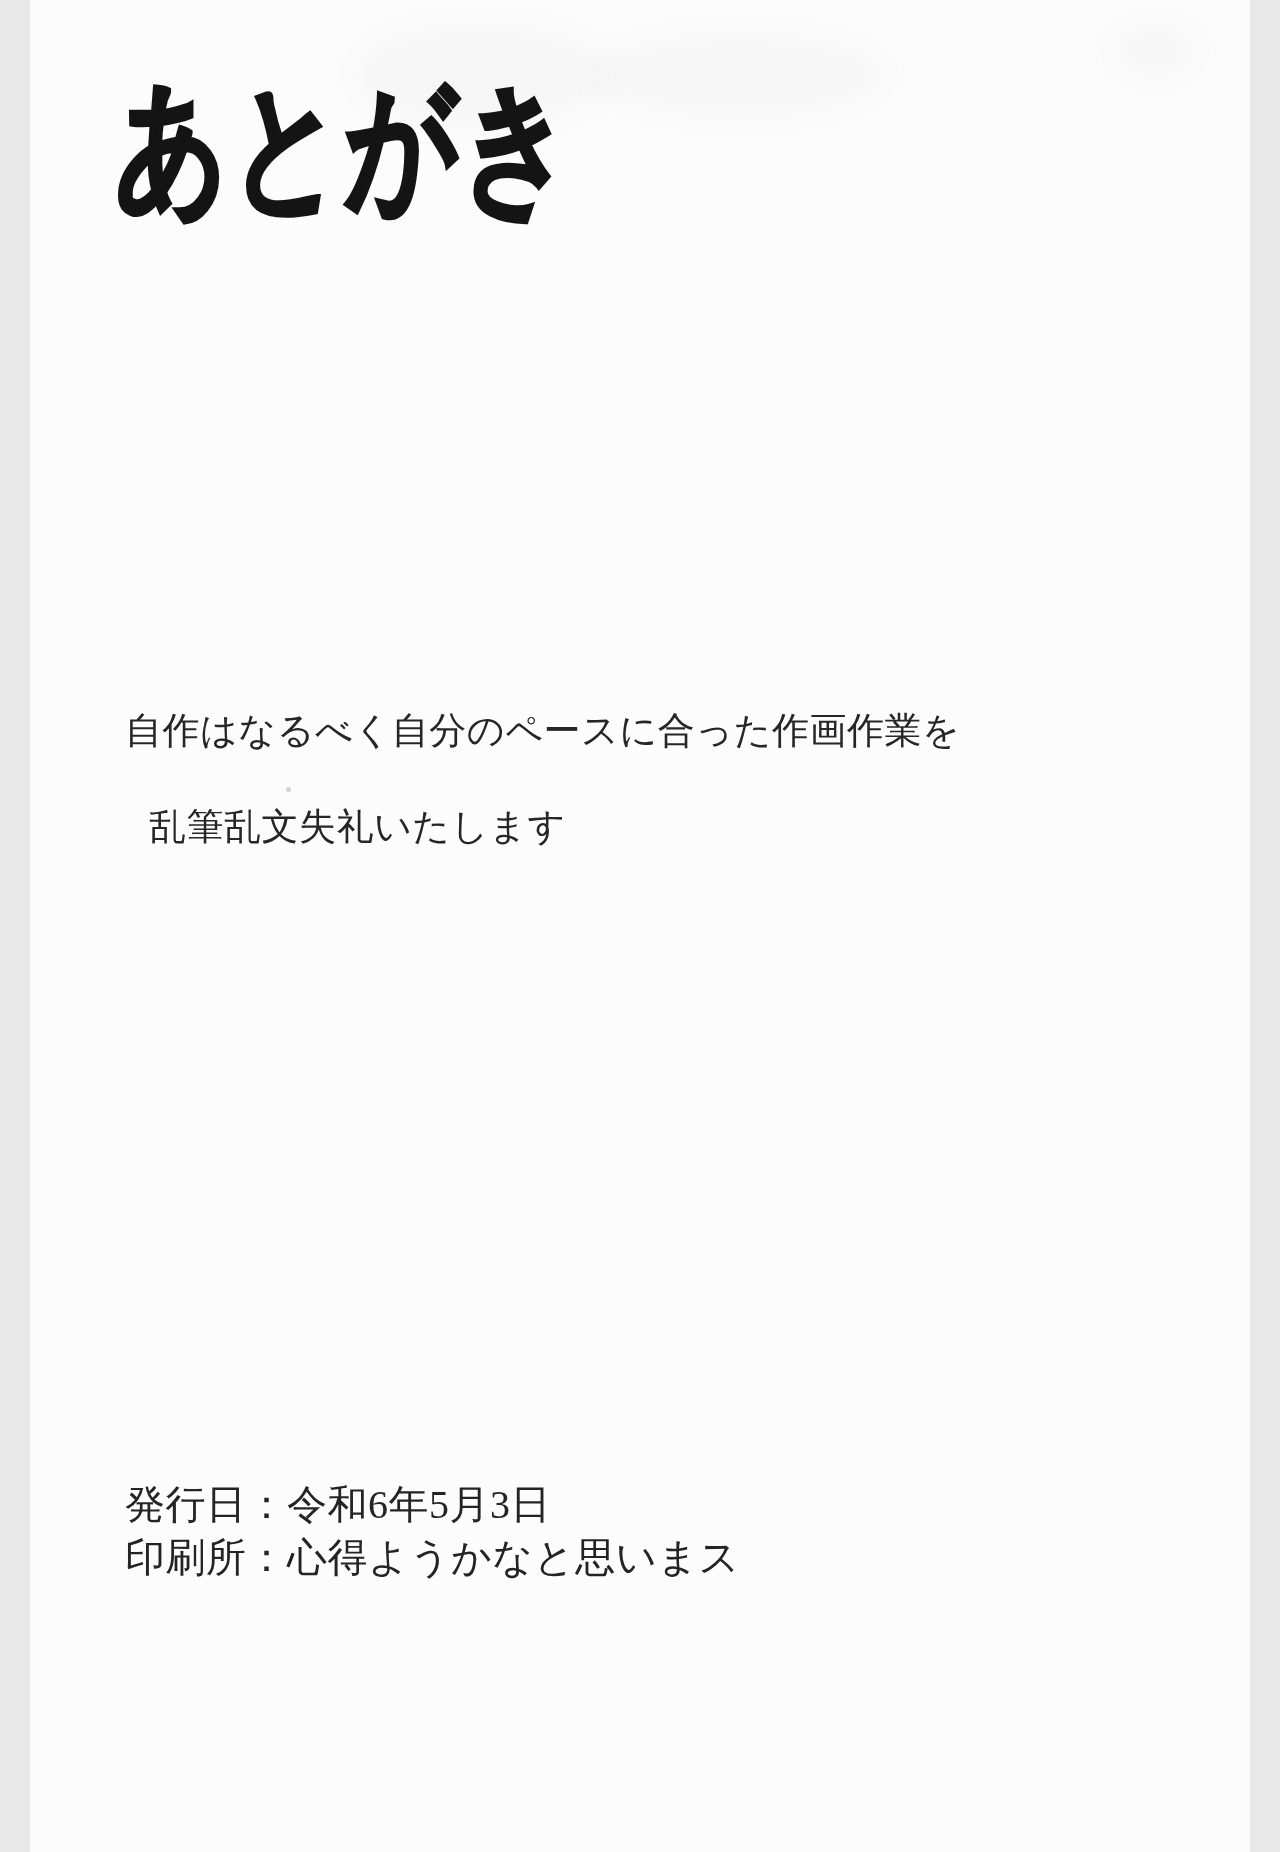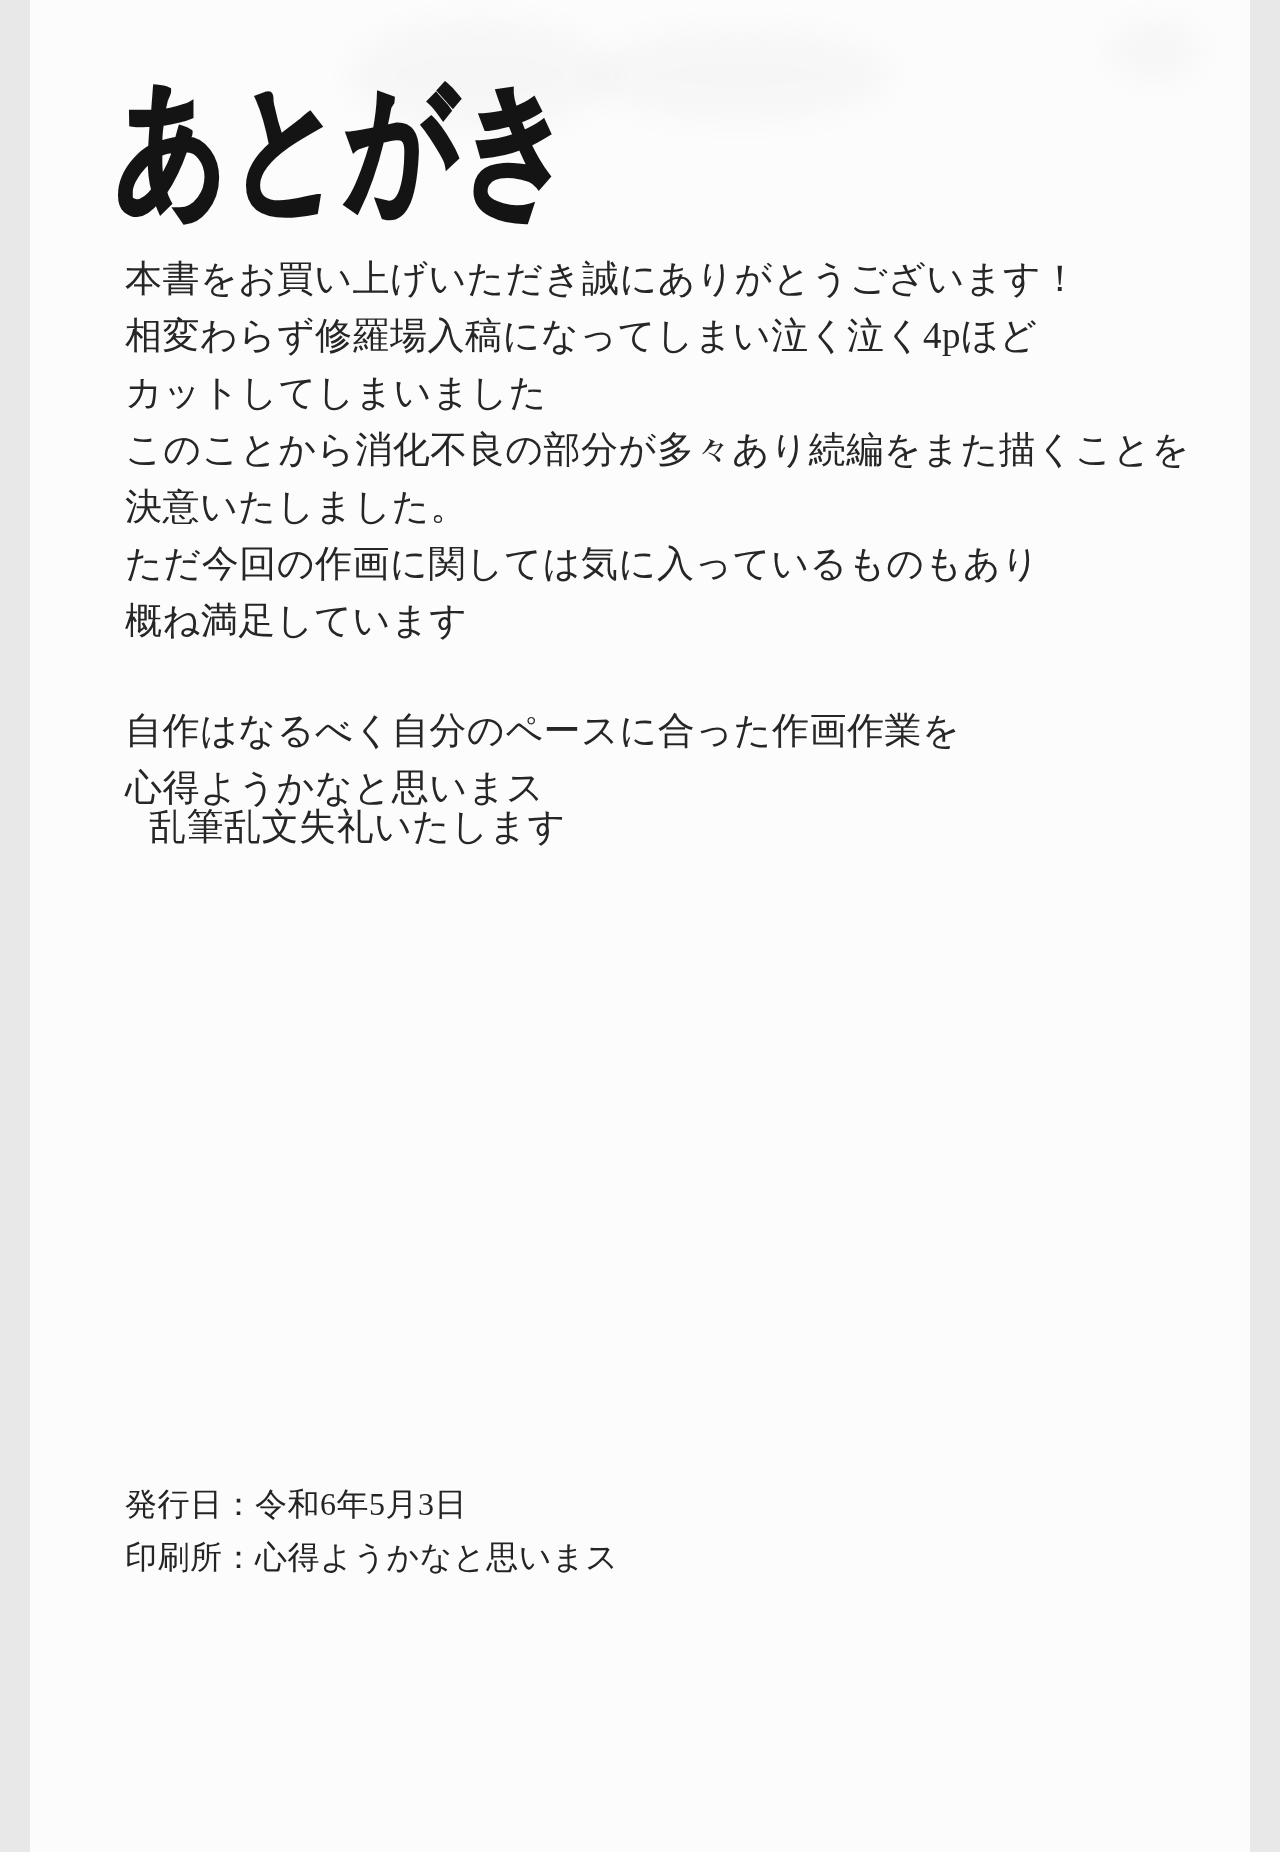--- a/index.html
+++ b/index.html
@@ -62,53 +62,43 @@
     white-space: nowrap;
     color: #262626;
   }
   .para-1 { top: 250px; }
   .para-2 { top: 702px; }
   .para-3 { top: 798px; margin-left: 24px; }
   .colophon {
     position: absolute;
     left: 95px;
     top: 1478px;
-    font-size: 32px;
+    font-size: 40px;
     line-height: 53px;
     letter-spacing: 0.5px;
     white-space: nowrap;
     color: #242424;
   }
   .line { min-height: 1em; }
 </style>
 </head>
 <body>
 
 <div class="page">
 
   <div class="scan-smudge smudge-a"></div>
   <div class="scan-smudge smudge-b"></div>
   <div class="scan-smudge smudge-c"></div>
   <div class="speck"></div>
 
   <h1 class="title">あとがき</h1>
 
-  <div class="para para-1">
-    <div class="line">本書をお買い上げいただき誠にありがとうございます！</div>
-    <div class="line">相変わらず修羅場入稿になってしまい泣く泣く4pほど</div>
-    <div class="line">カットしてしまいました</div>
-    <div class="line">このことから消化不良の部分が多々あり続編をまた描くことを</div>
-    <div class="line">決意いたしました。</div>
-    <div class="line">ただ今回の作画に関しては気に入っているものもあり</div>
-    <div class="line">概ね満足しています</div>
-  </div>
 
   <div class="para para-2">
     <div class="line">自作はなるべく自分のペースに合った作画作業を</div>
-    <div class="line">心得ようかなと思いまス</div>
   </div>
 
   <div class="para para-3">
     <div class="line">乱筆乱文失礼いたします</div>
   </div>
 
   <div class="colophon">
     <div class="line">発行日：令和6年5月3日</div>
     <div class="line">印刷所：心得ようかなと思いまス</div>
   </div>

